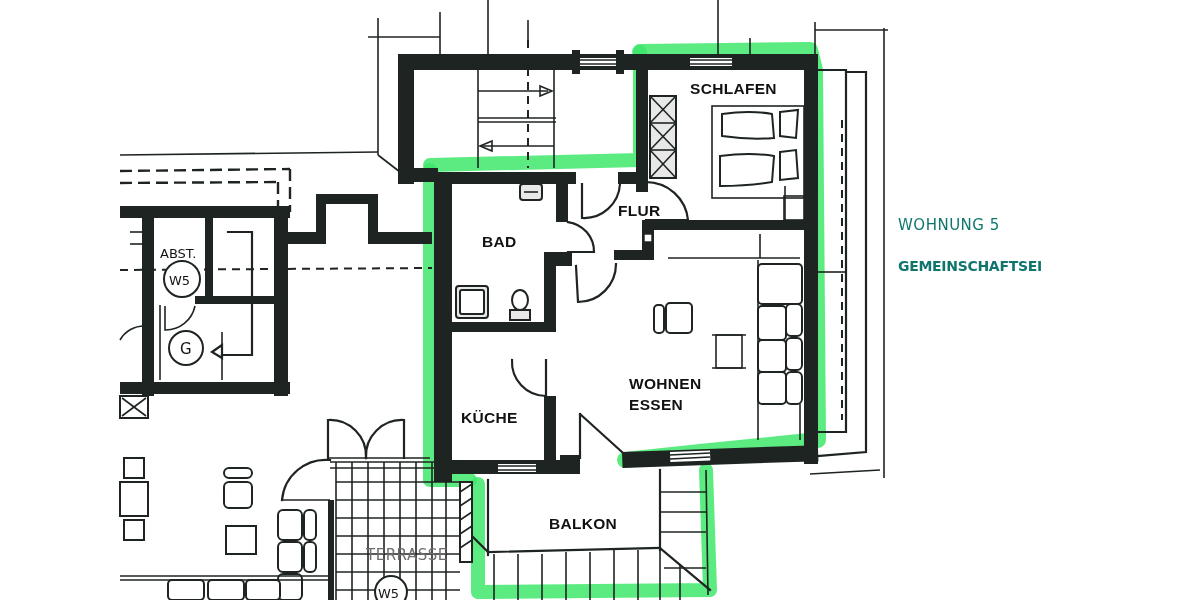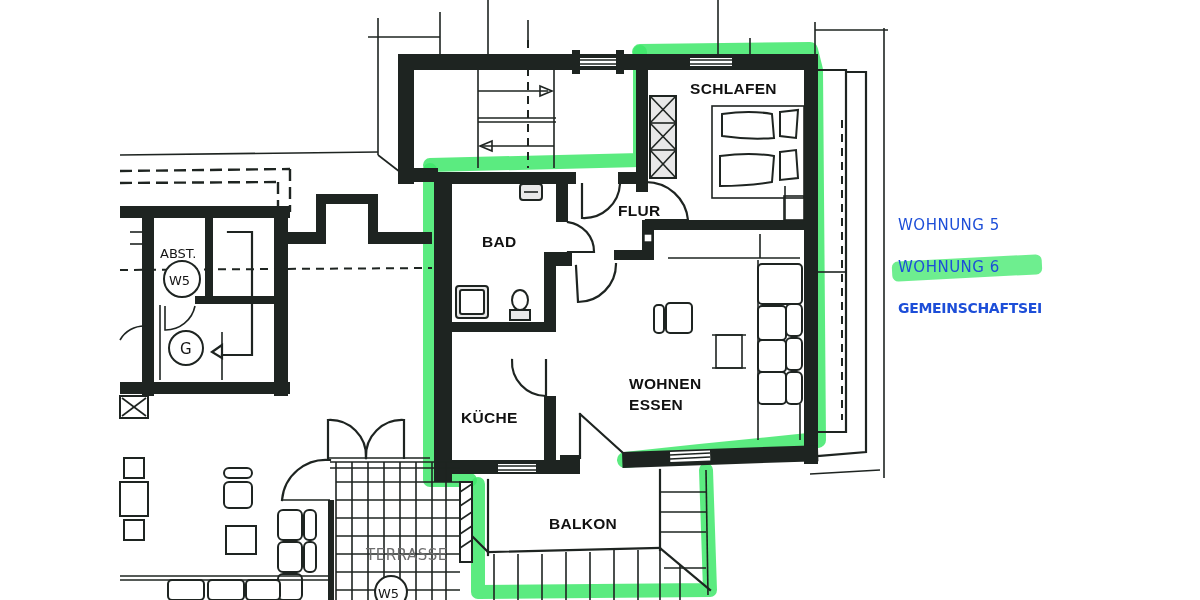--- a/index.html
+++ b/index.html
@@ -60,21 +60,21 @@
       left: 898px;
       top: 216px;
       width: 170px;
     }
     .legend-item {
       position: relative;
       height: 22px;
       margin-bottom: 20px;
       font-family: "DejaVu Sans", "Liberation Sans", sans-serif;
       font-size: 15px;
-      color: #1d4ed8;
+      color: #0f766e;
       letter-spacing: 0.5px;
       white-space: nowrap;
     }
     .legend-item .mark {
       position: absolute;
       left: -6px;
       top: 0px;
       height: 20px;
       border-radius: 6px;
       transform: rotate(-3deg);
@@ -376,20 +376,16 @@
   <text class="hand-small" x="169" y="285">W5</text>
   <text class="hand-label" x="180" y="354">G</text>
   <text class="faded" x="366" y="560">TERRASSE</text>
   <text class="hand-small" x="378" y="598">W5</text>
 </svg>
 
 <div id="legend">
   <div class="legend-item">
     <span class="txt">WOHNUNG 5</span>
   </div>
-  <div class="legend-item">
-    <span class="mark" style="width:150px;background:#3ee86a;"></span>
-    <span class="txt">WOHNUNG 6</span>
-  </div>
   <div class="legend-item cond">
     <span class="txt">GEMEINSCHAFTSEI</span>
   </div>
 </div>
 
 </body></html>

